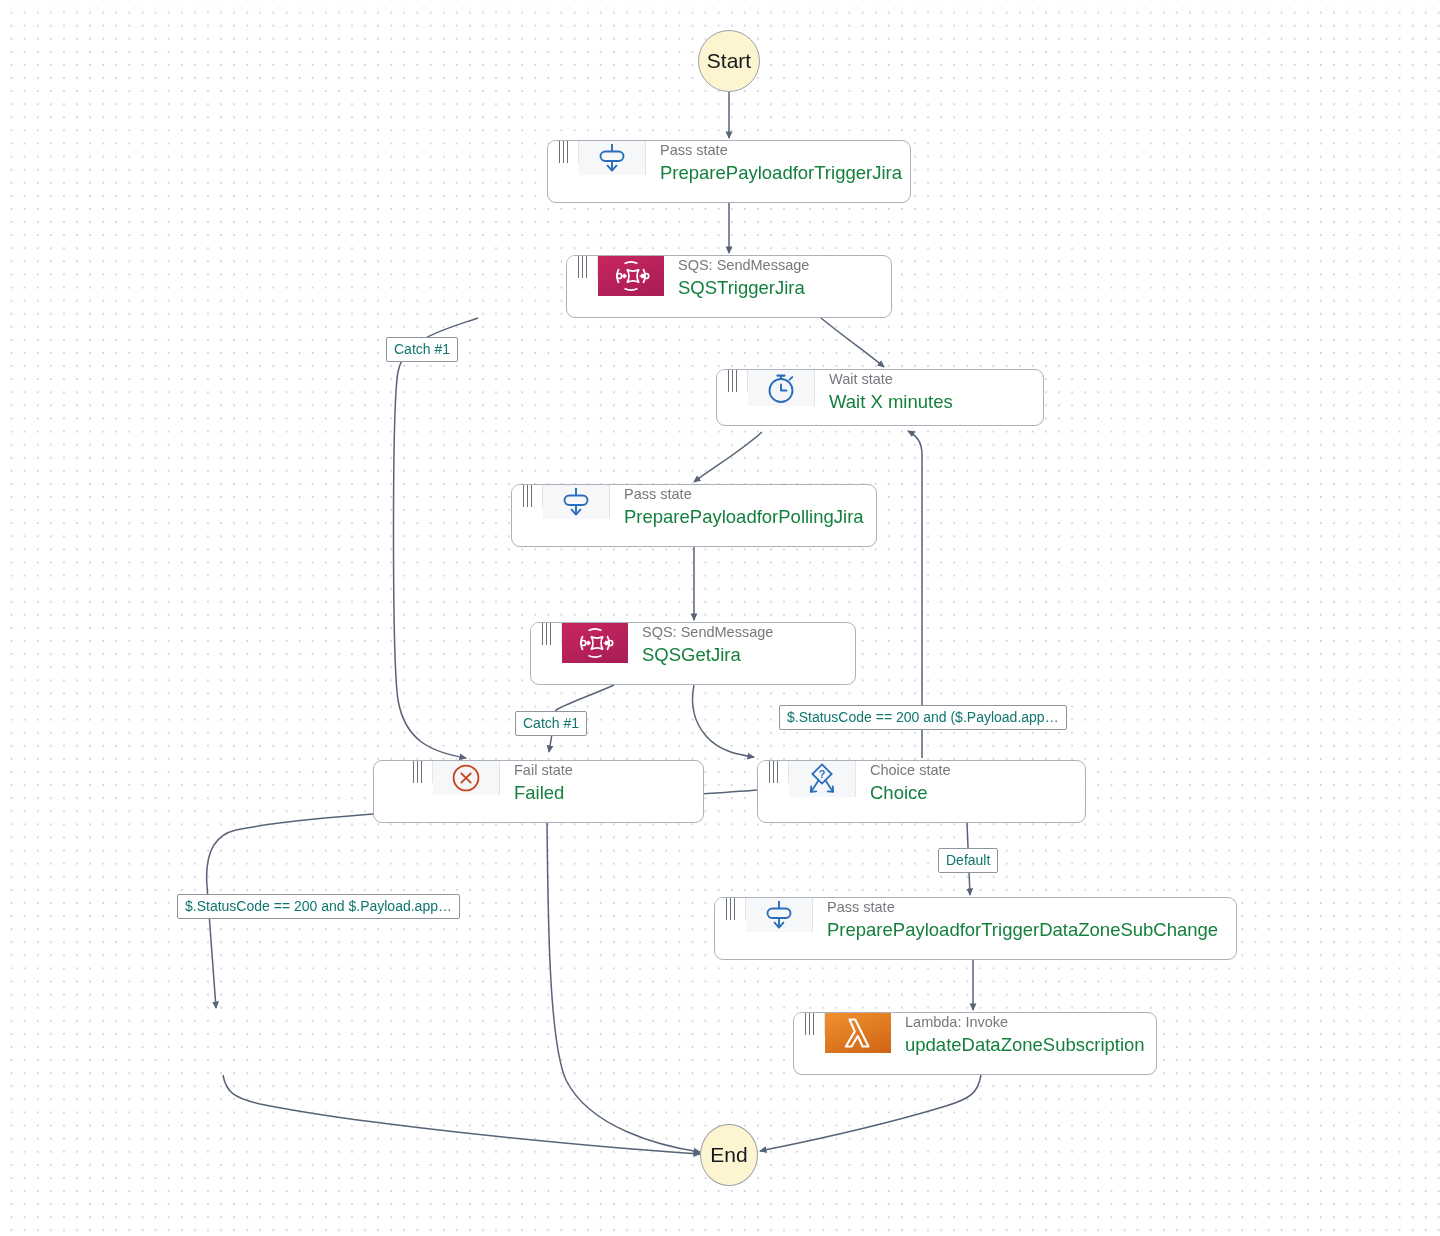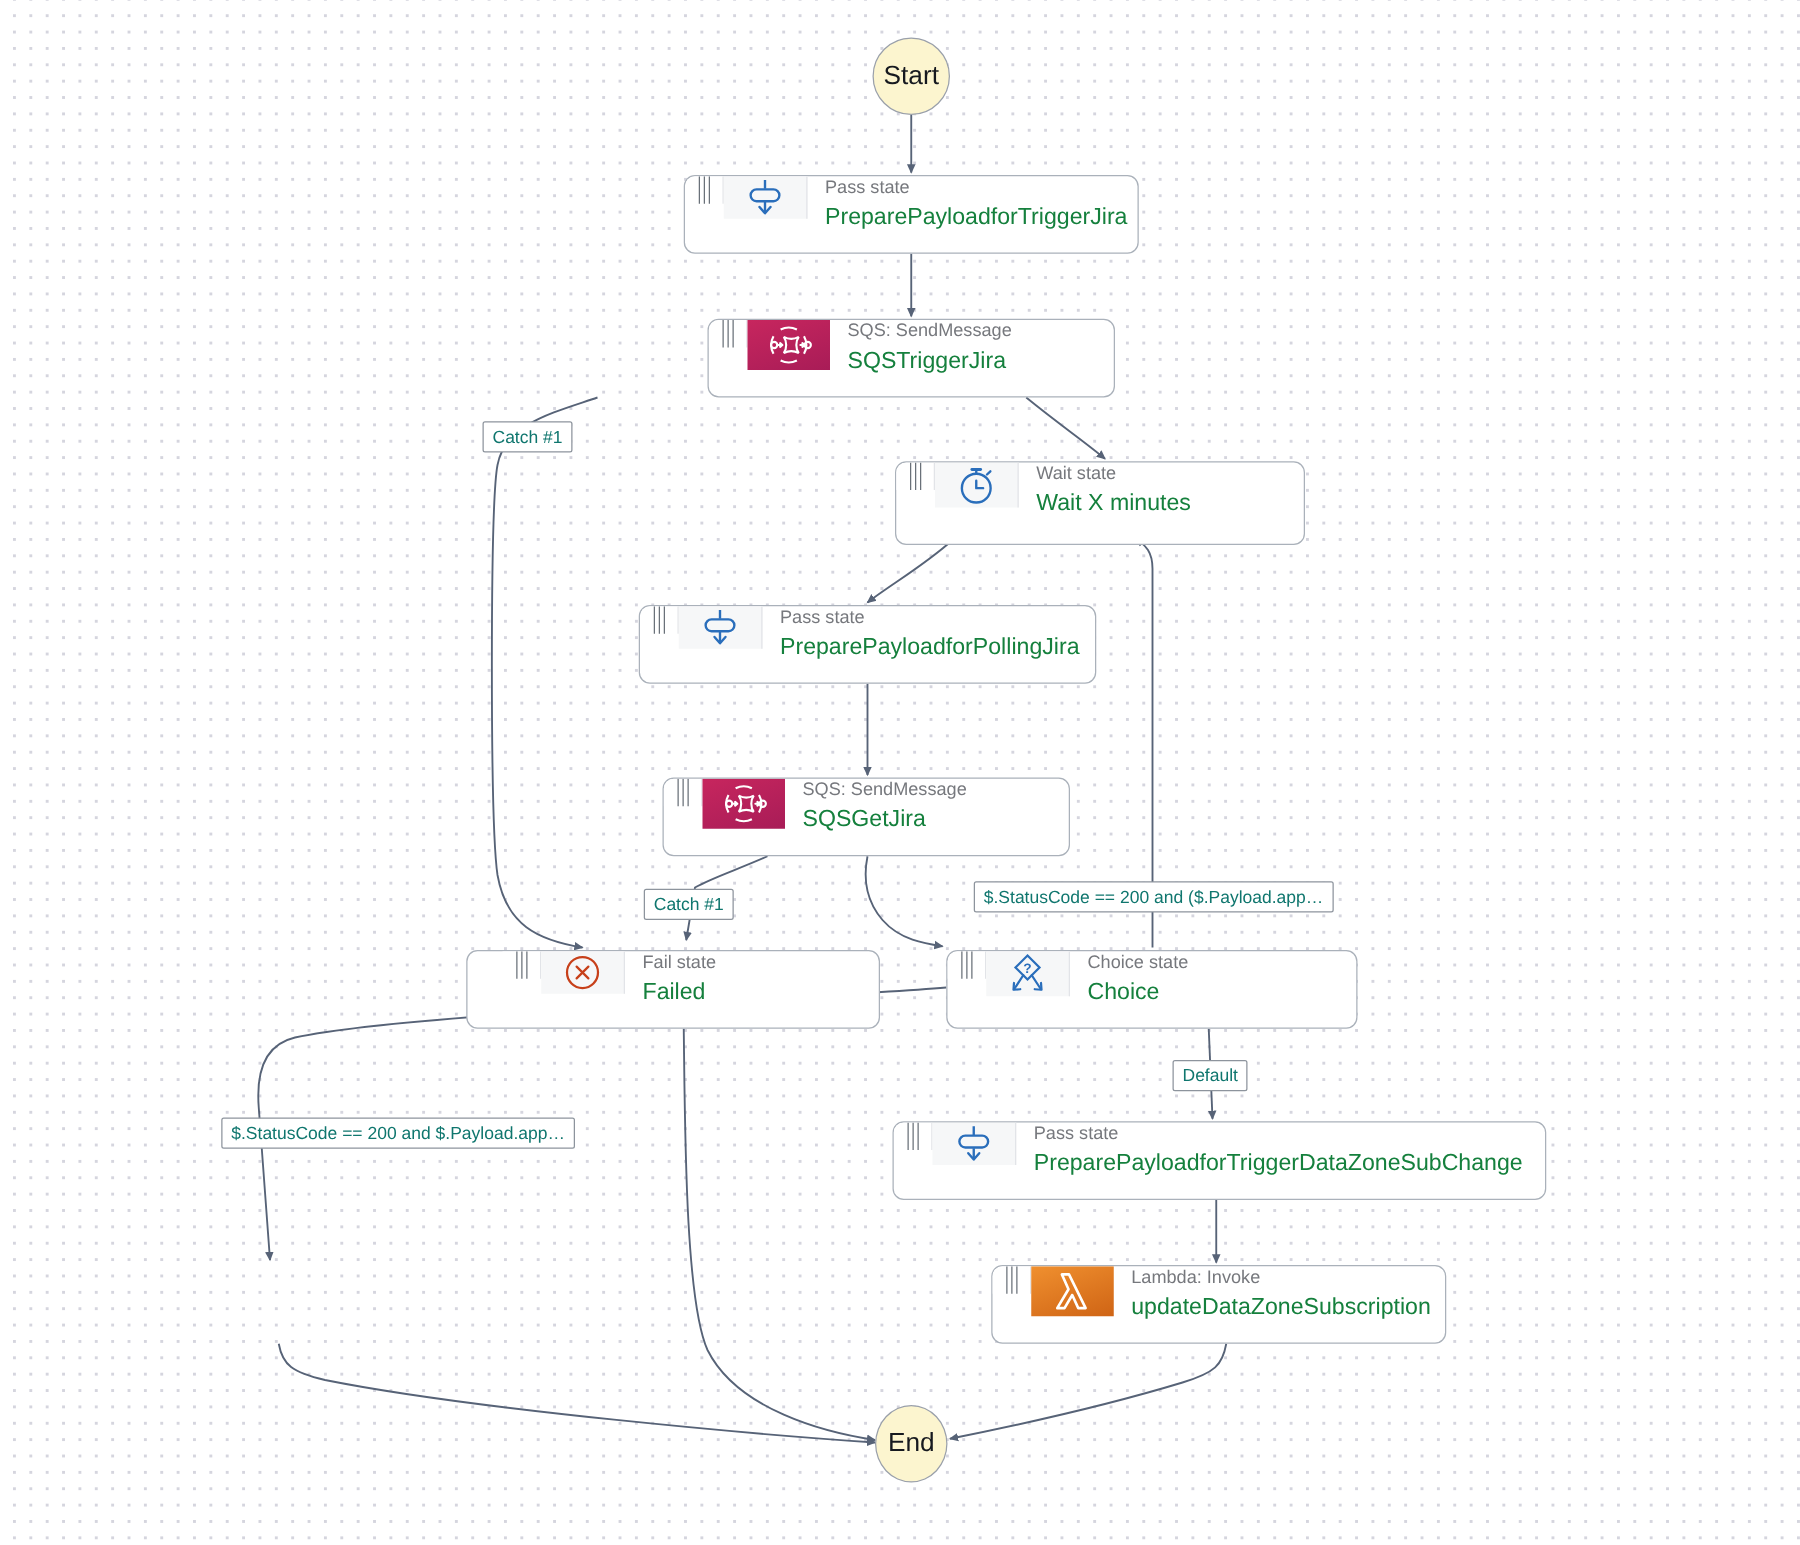--- a/index.html
+++ b/index.html
@@ -210,21 +210,21 @@
         <path d="M11.3 20 H14.6 M13.1 18.5 L14.9 20 L13.1 21.5" stroke-linecap="round" stroke-linejoin="round"></path>
         <path d="M29.3 20 H32.3 M30.9 18.5 L32.7 20 L30.9 21.5" stroke-linecap="round" stroke-linejoin="round"></path>
       </svg>
     </div>
     <div class="labels">
       <div class="kind">SQS: SendMessage</div>
       <div class="sname">SQSTriggerJira</div>
     </div>
   </div>
 
-  <div class="state" style="left:716px; top:369px; width:328px; height:67px;">
+  <div class="state" style="left:716px; top:369px; width:328px; height:57px;">
     <div class="grip">
         <span>
           <i></i>
           <i></i>
           <i></i>
         </span>
       </div>
     <div class="iconbox">
       <svg width="36" height="36" viewBox="0 0 36 36" fill="none" stroke="#2a6ebb" stroke-width="1.9">
         <circle cx="18" cy="20.5" r="11.5"></circle>

